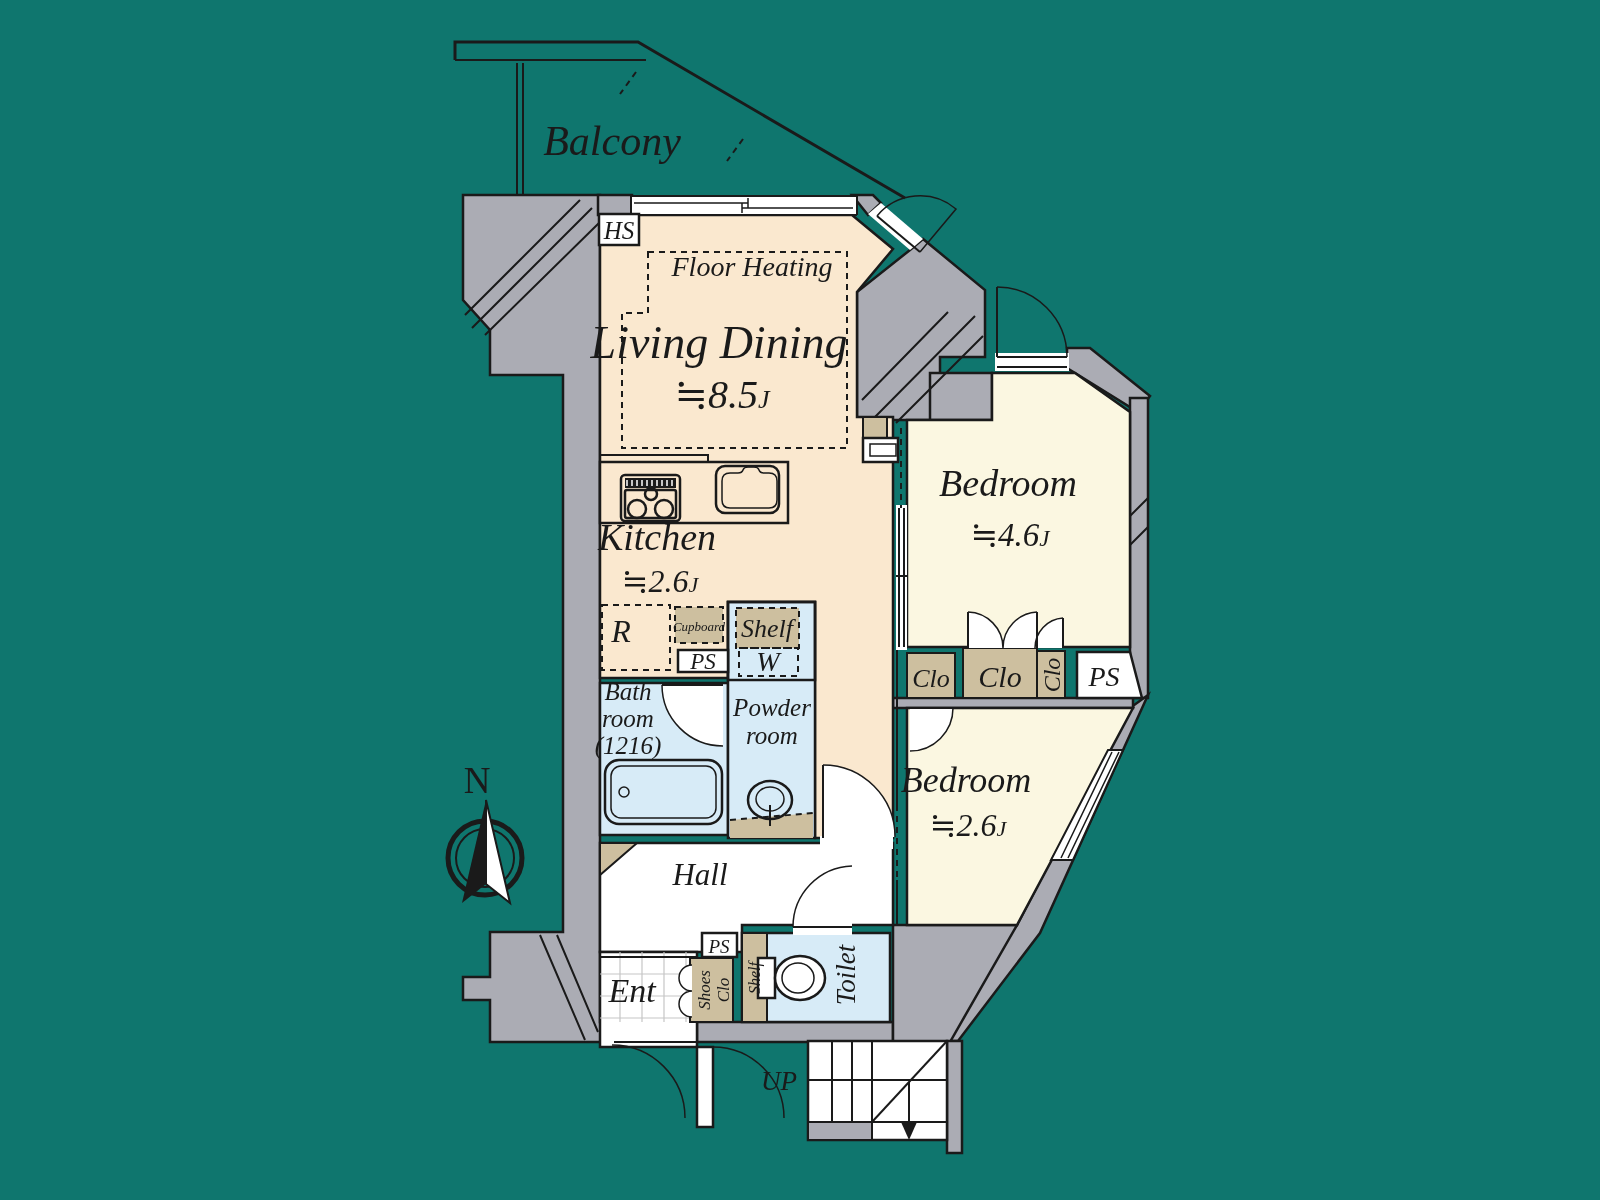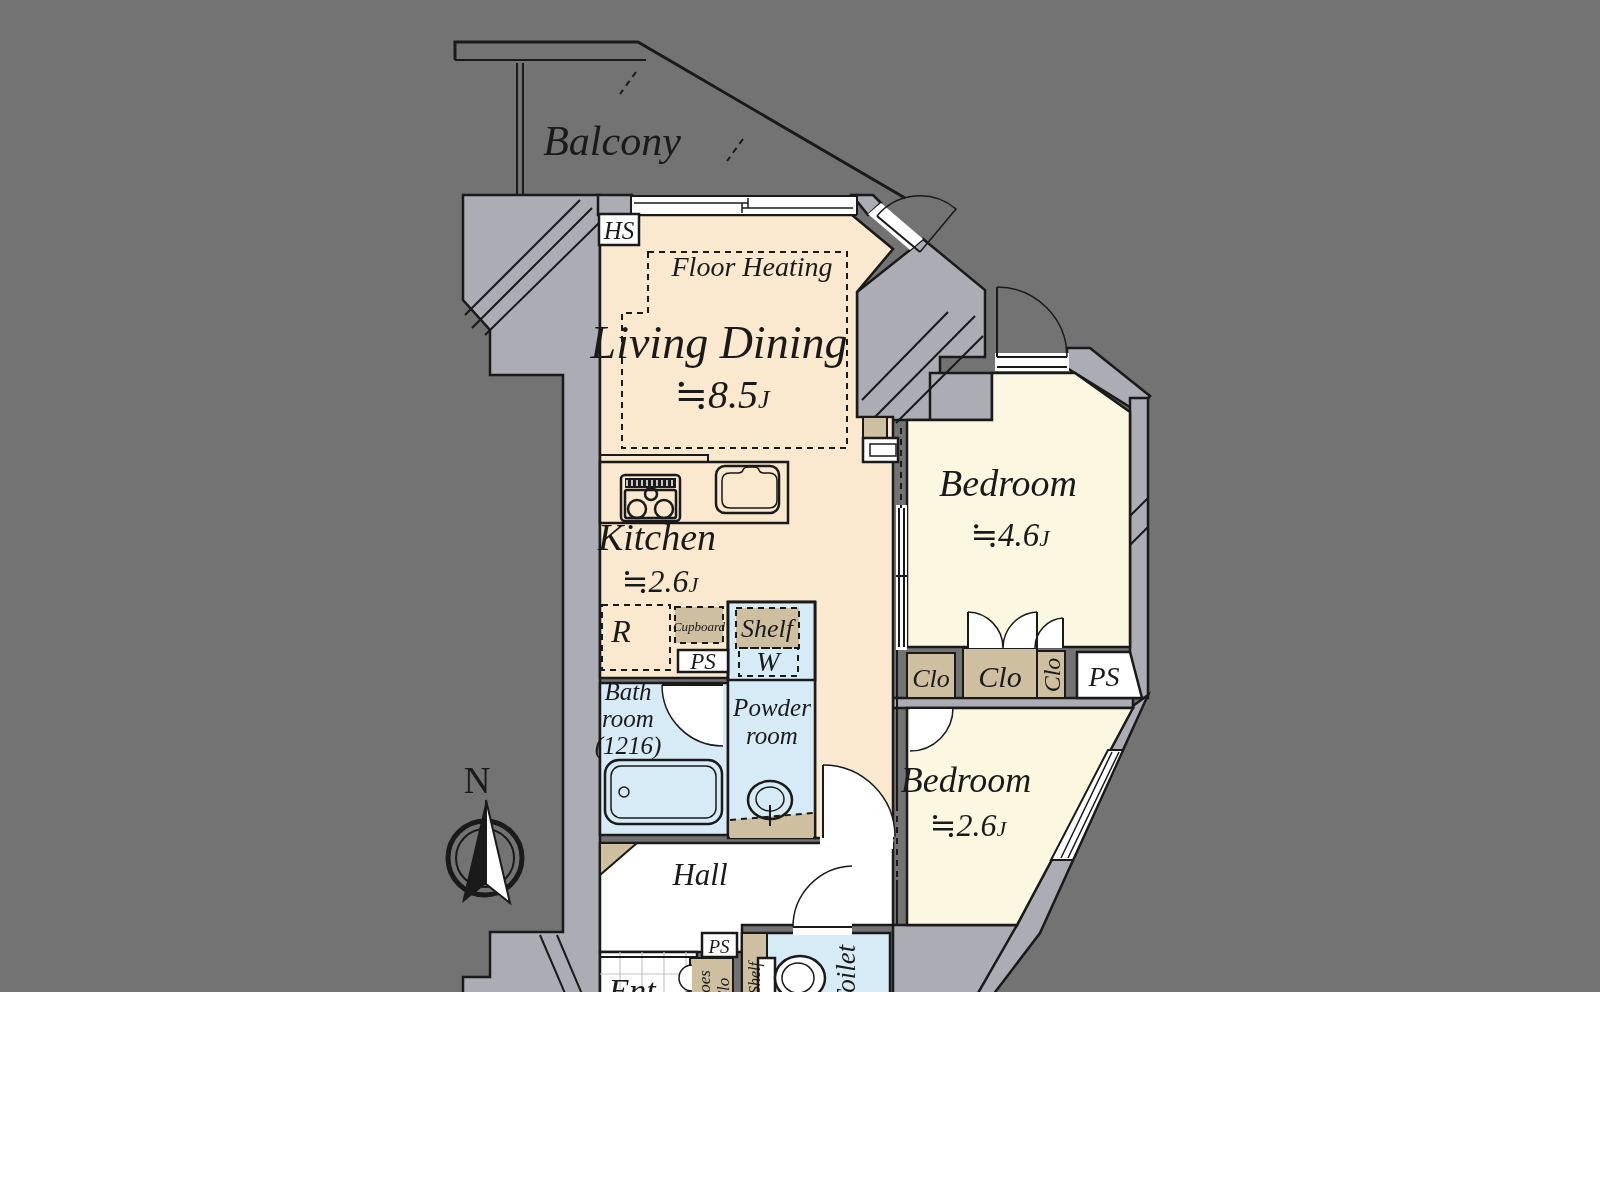--- a/index.html
+++ b/index.html
@@ -1,16 +1,16 @@
 <!DOCTYPE html>
 <html><head>
 <meta charset="utf-8">
 <style>
   html,body{margin:0;padding:0;background:#ffffff;}
-  .stage{width:1600px;height:992px;position:relative;background:#737373;overflow:hidden;}
+  .stage{width:1600px;height:1200px;position:relative;background:#0f766e;overflow:hidden;}
   svg{display:block;}
   text{font-family:"Liberation Serif","DejaVu Serif",serif;fill:#1a1a1a;}
   .it{font-style:italic;}
   .wall{fill:#abacb4;stroke:#1a1a1a;stroke-width:2.5;stroke-linejoin:miter;}
   .hatch{stroke:#1a1a1a;stroke-width:2;fill:none;}
   .peach{fill:#fae8cf;stroke:#1a1a1a;stroke-width:2.5;}
   .cream{fill:#fbf7e1;stroke:#1a1a1a;stroke-width:2.5;}
   .blue{fill:#d7ebf7;stroke:#1a1a1a;stroke-width:2.5;}
   .white{fill:#ffffff;stroke:#1a1a1a;stroke-width:2.5;}
   .tan{fill:#cdbf9f;stroke:#1a1a1a;stroke-width:2;}

